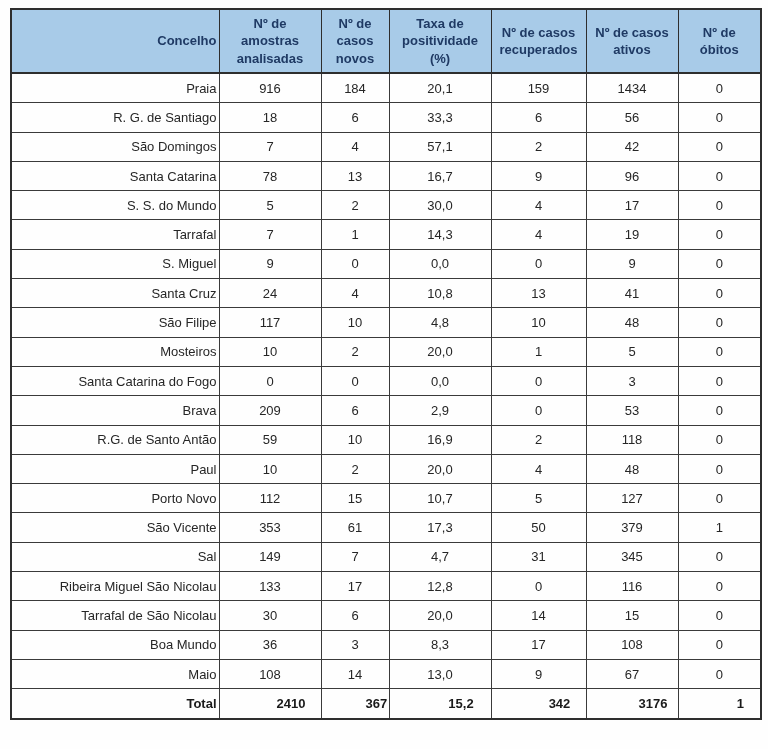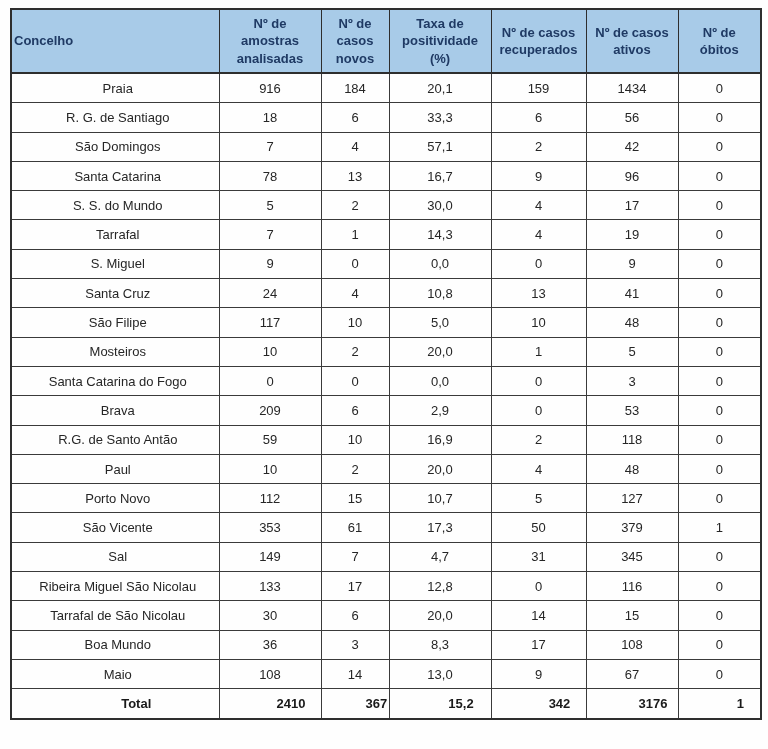--- a/index.html
+++ b/index.html
@@ -40,34 +40,34 @@
     line-height: 1.32;
     text-align: center;
     vertical-align: middle;
     border: 1px solid #2e2e2e;
     border-bottom: 2px solid #2e2e2e;
     height: 58px;
     padding: 2px 2px;
     white-space: pre-line;
   }
   table.data-table th.first {
-    text-align: left;
+    text-align: right;
   }
   table.data-table td {
     font-size: 13px;
     color: #262626;
     text-align: center;
     vertical-align: middle;
     border: 1px solid #3a3a3a;
     height: 28.3px;
     padding: 0 2px;
     background: #fefefe;
   }
   table.data-table td.first {
-    text-align: center;
+    text-align: right;
     padding-left: 7px;
   }
   table.data-table tr.total-row td {
     font-weight: bold;
     color: #1a1a1a;
     height: 29px;
     padding-left: 44px;
   }
 </style>
 </head>
@@ -174,21 +174,21 @@
           <td>4</td>
           <td>10,8</td>
           <td>13</td>
           <td>41</td>
           <td>0</td>
         </tr>
         <tr>
           <td class="first">São Filipe</td>
           <td>117</td>
           <td>10</td>
-          <td>5,0</td>
+          <td>4,8</td>
           <td>10</td>
           <td>48</td>
           <td>0</td>
         </tr>
         <tr>
           <td class="first">Mosteiros</td>
           <td>10</td>
           <td>2</td>
           <td>20,0</td>
           <td>1</td>

